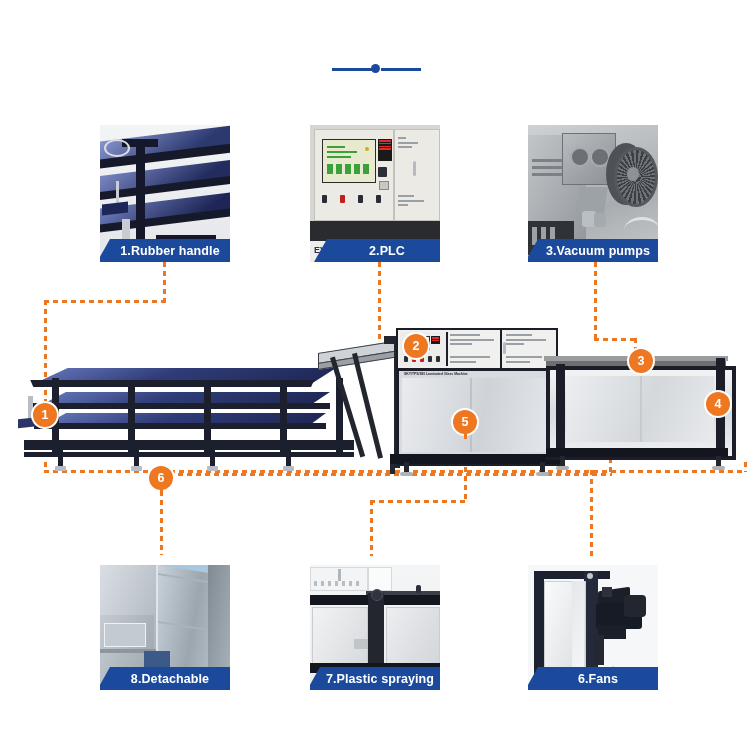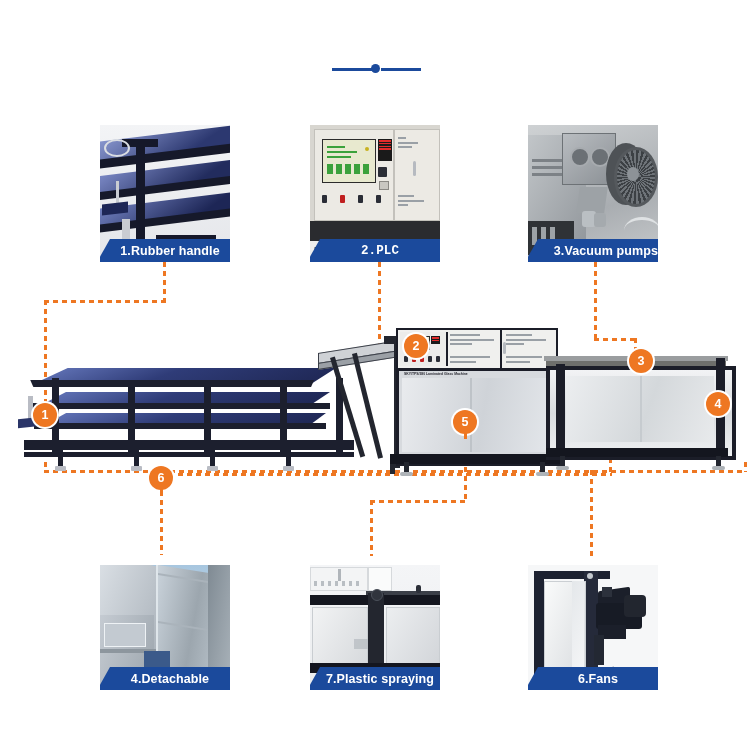--- a/index.html
+++ b/index.html
@@ -190,21 +190,21 @@
         <i style="width:16px;"></i>
           <i style="width:26px;"></i>
           <i style="width:10px;"></i>
       </div>
       <div class="handle" style="left:103px;top:36px;"></div>
 
       <div style="position:absolute;left:0;top:96px;width:130px;height:22px;background:#2a2b2f;"></div>
       <div style="position:absolute;left:0;top:116px;width:130px;height:21px;background:#ededed;"></div>
       <div style="position:absolute;left:4px;top:120px;width:16px;height:11px;color:#333;font-size:9px;font-weight:700;">EV</div>
     </div>
-    <div class="banner" style="width:120px;left:10px;font-family:Liberation Mono, monospace;">
+    <div class="banner" style="width:120px;left:17px;">
       <span>2.PLC</span>
     </div>
   </div>
 
   <div class="thumb" style="left:528px;top:125px;width:130px;height:137px;">
     <div class="photo" style="background:linear-gradient(160deg,#cfd2d4 0%,#a9adb1 60%,#c8cbcd 100%);">
 
       <div style="position:absolute;left:-4px;top:10px;width:62px;height:120px;background:linear-gradient(120deg,#c3c7ca,#90959a);"></div>
       <div style="position:absolute;left:4px;top:34px;width:40px;height:3px;background:#7c8186;"></div>
       <div style="position:absolute;left:4px;top:41px;width:40px;height:3px;background:#7c8186;"></div>
@@ -220,42 +220,42 @@
 
       <div style="position:absolute;left:50px;top:62px;width:28px;height:26px;background:#9da2a6;transform:skewX(-8deg);"></div>
       <div style="position:absolute;left:54px;top:86px;width:14px;height:16px;background:#babfc3;border-radius:3px;"></div>
       <div style="position:absolute;left:66px;top:88px;width:12px;height:14px;background:#a5aaae;border-radius:3px;"></div>
       <div style="position:absolute;left:0px;top:96px;width:46px;height:34px;background:#2f3236;"></div>
       <div style="position:absolute;left:4px;top:102px;width:5px;height:18px;background:#9da2a6;"></div>
       <div style="position:absolute;left:13px;top:102px;width:5px;height:18px;background:#9da2a6;"></div>
       <div style="position:absolute;left:22px;top:102px;width:5px;height:18px;background:#9da2a6;"></div>
       <div style="position:absolute;left:96px;top:92px;width:36px;height:24px;border-top:3px solid #dfe2e4;border-radius:50%;"></div>
     </div>
-    <div class="banner" style="width:120px;left:10px;justify-content:flex-end;">
+    <div class="banner" style="width:120px;left:10px;">
       <span>3.Vacuum pumps</span>
     </div>
   </div>
 
   <div class="thumb" style="left:100px;top:565px;width:130px;height:125px;">
     <div class="photo" style="background:linear-gradient(180deg,#a7c6df 0%,#cfe0ec 55%,#e7eef4 100%);">
 
       <div style="position:absolute;left:-6px;top:-6px;width:66px;height:90px;background:linear-gradient(110deg,#dfe4e9,#aab2ba);transform:skewY(14deg);"></div>
       <div style="position:absolute;left:-6px;top:50px;width:60px;height:82px;background:linear-gradient(110deg,#c8ced5,#9aa3ab);"></div>
       <div style="position:absolute;left:4px;top:58px;width:40px;height:22px;border:1px solid #eef2f5;background:#c3cad1;"></div>
       <div style="position:absolute;left:-6px;top:84px;width:62px;height:4px;background:#8d969e;"></div>
 
       <div style="position:absolute;left:56px;top:4px;width:54px;height:118px;background:linear-gradient(100deg,#c9d2da,#9ca6ae 60%,#b6c0c8);transform:skewY(9deg);border-left:2px solid #dfe6eb;"></div>
       <div style="position:absolute;left:58px;top:12px;width:50px;height:2px;background:#aab3bb;transform:skewY(9deg);"></div>
       <div style="position:absolute;left:58px;top:60px;width:50px;height:2px;background:#aab3bb;transform:skewY(9deg);"></div>
 
       <div style="position:absolute;left:108px;top:-4px;width:30px;height:110px;background:linear-gradient(100deg,#7f8a93,#aeb7be);transform:skewY(-10deg);"></div>
       <div style="position:absolute;left:44px;top:86px;width:26px;height:16px;background:#3b5a8a;"></div>
     </div>
     <div class="banner" style="width:120px;left:10px;">
-      <span>4.Detachable</span>
+      <span>8.Detachable</span>
     </div>
   </div>
 
   <div class="thumb" style="left:310px;top:565px;width:130px;height:125px;">
     <div class="photo" style="background:linear-gradient(180deg,#f4f5f7 0%,#ebedef 100%);">
 
       <div style="position:absolute;left:0px;top:2px;width:56px;height:22px;background:#f3f4f5;border:1px solid #d6d9dc;"></div>
       <div style="position:absolute;left:4px;top:16px;width:46px;height:5px;
                   background:repeating-linear-gradient(to right,#b9bec3 0 3px,transparent 3px 7px);"></div>
       <div style="position:absolute;left:28px;top:4px;width:3px;height:12px;background:#b0b5ba;"></div>

